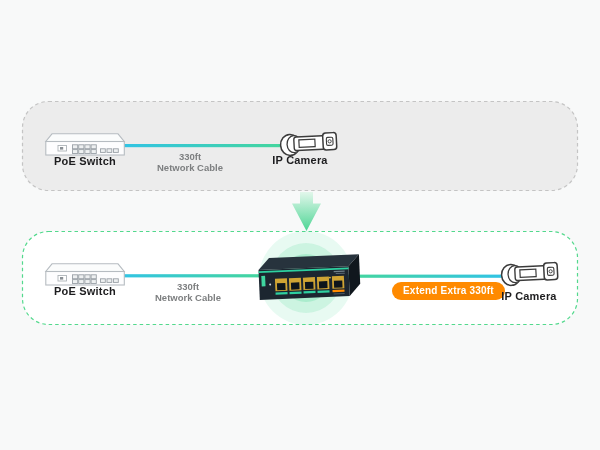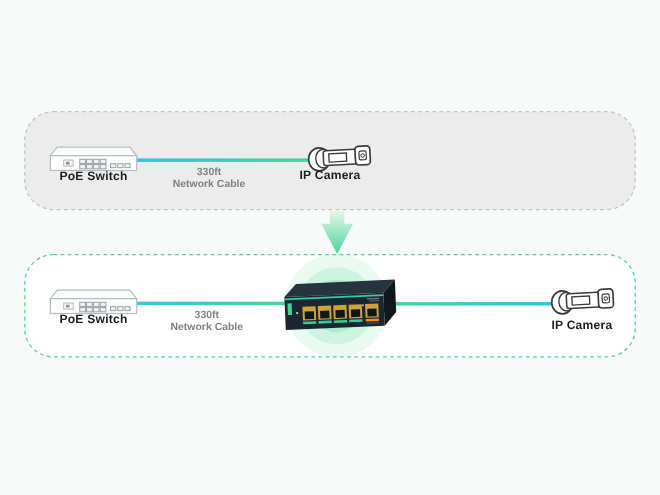--- a/index.html
+++ b/index.html
@@ -127,15 +127,16 @@
     <div>330ft</div>
     <div>Network Cable</div>
   </div>
   <div class="txt lbl-dark" style="left:250px;top:154px;width:100px;">IP Camera</div>
 
   <div class="txt lbl-dark" style="left:25px;top:285px;width:120px;">PoE Switch</div>
   <div class="txt lbl-gray" style="left:128px;top:281px;width:120px;">
     <div>330ft</div>
     <div>Network Cable</div>
   </div>
+  <div class="badge">Extend Extra 330ft</div>
   <div class="txt lbl-dark" style="left:479px;top:290px;width:100px;">IP Camera</div>
 
 </div>
 
 </body></html>

